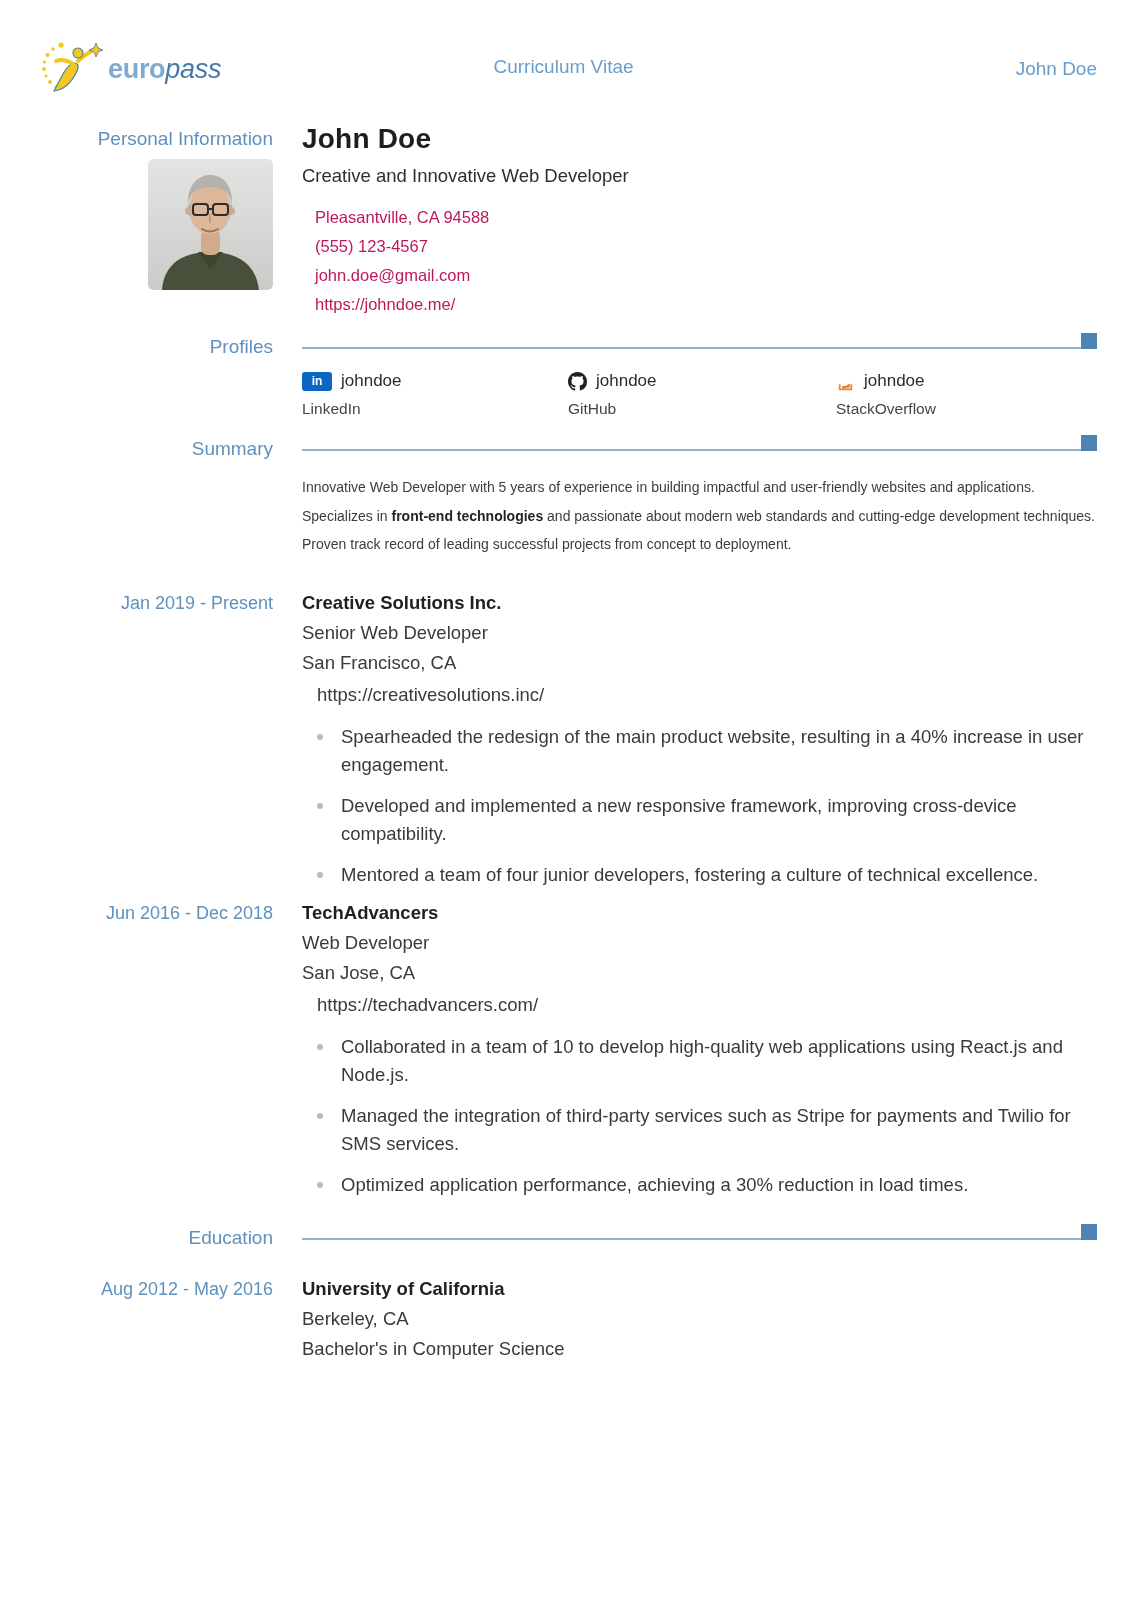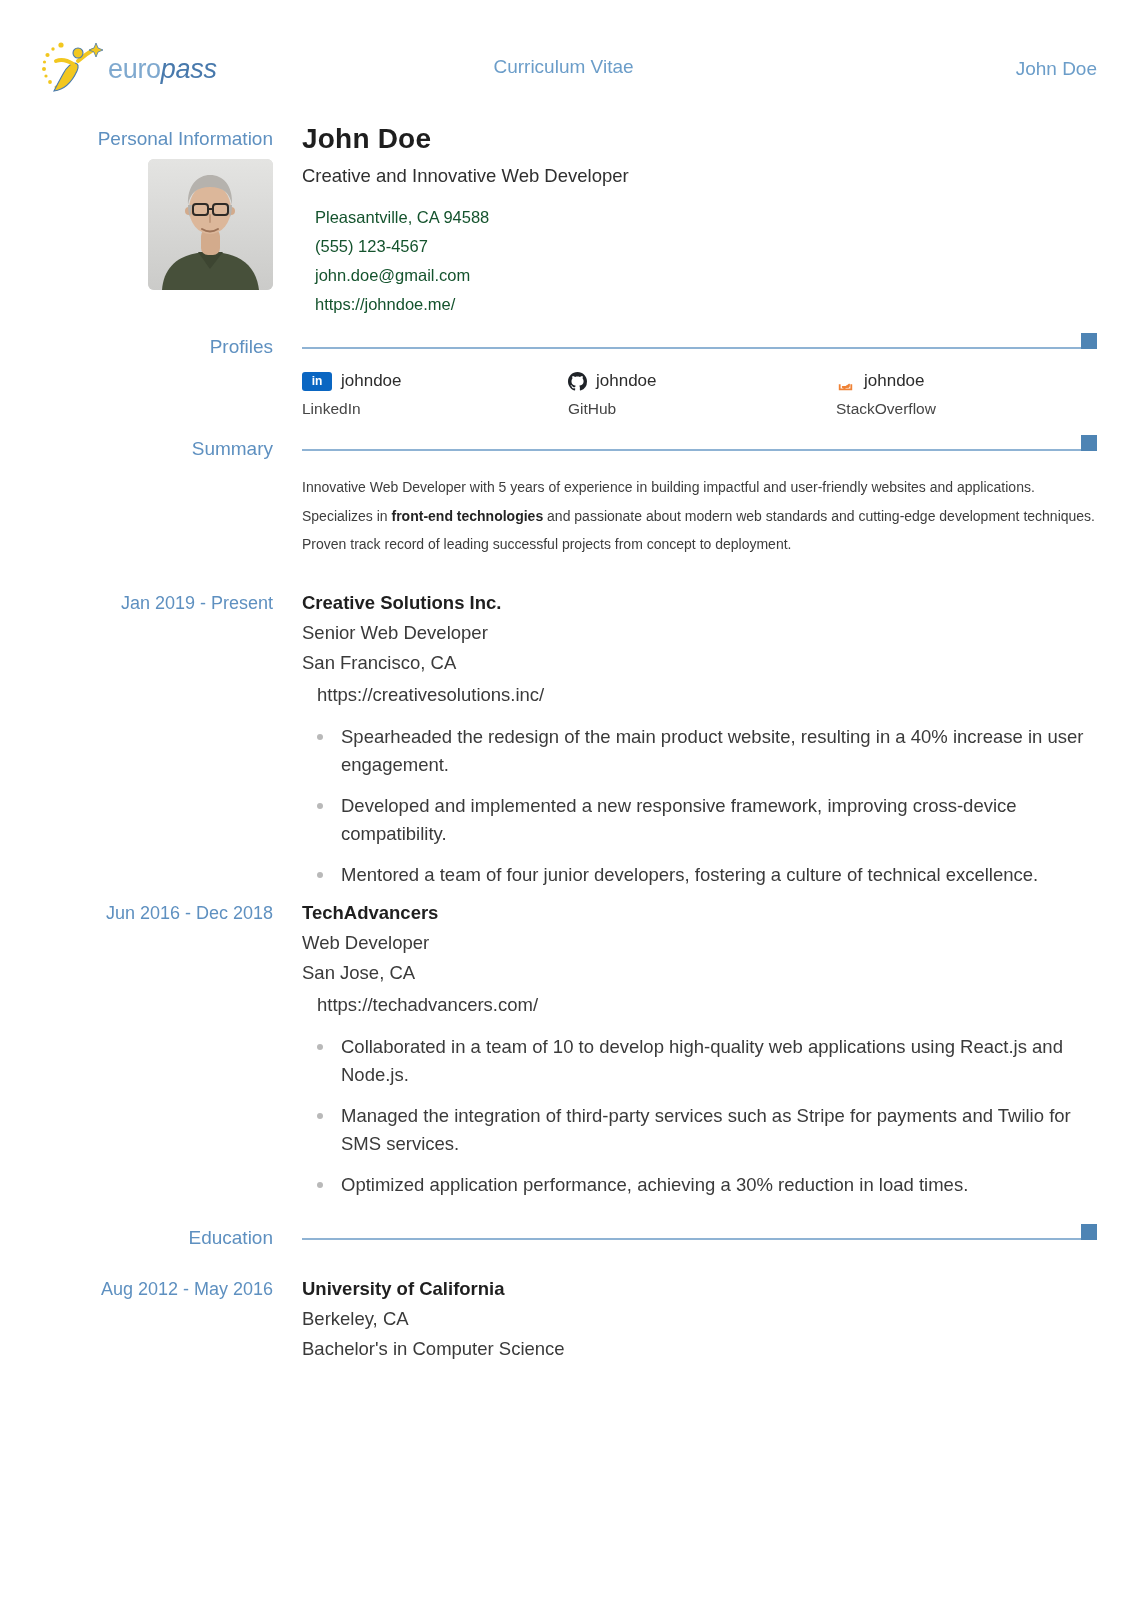--- a/index.html
+++ b/index.html
@@ -16,21 +16,21 @@
 
   
   .header {
     position: relative;
     display: flex; align-items: center;
     padding: 42px 36px 0 40px;
     height: 96px;
   }
   .logo { display: flex; align-items: center; }
   .logo-text { margin-left: 2px; font-size: 27px; letter-spacing: -0.3px; }
-  .logo-euro { color: #7fa9cf; font-weight: 400; }
+  .logo-euro { color: #7fa9cf; font-weight: 700; }
   .logo-pass { color: #4879ac; font-weight: 400; font-style: italic; }
   .header-center {
     position: absolute; left: 0; right: 6px; top: 56px;
     text-align: center; color: #6b9dc9; font-size: 19px;
   }
   .header-right { margin-left: auto; color: #6b9dc9; font-size: 19px; }
 
   
   .row {
     display: grid;
@@ -49,21 +49,21 @@
   
   .personal-row { margin-top: 26px; }
   .personal-left { display: flex; flex-direction: column; align-items: flex-end; }
   .personal-left .label-cell { padding-top: 5px; }
   .photo {
     margin-top: 9px; width: 125px; height: 131px;
     border-radius: 6px; overflow: hidden; background: #dddddb;
   }
   .name { font-size: 28px; font-weight: 700; color: #1e1e1e; line-height: 34px; letter-spacing: 0.2px; }
   .subtitle { margin-top: 6px; font-size: 18.5px; color: #2f2f2f; line-height: 27px; }
-  .contact { margin-top: 14px; padding-left: 13px; font-size: 16.5px; color: #14532d; }
+  .contact { margin-top: 14px; padding-left: 13px; font-size: 16.5px; color: #be185d; }
   .contact > div { line-height: 29px; }
 
   
   .profiles-head { margin-top: 16px; }
   .profiles { display: grid; grid-template-columns: 266px 268px 1fr; margin-top: 11px; }
   .profile-user { display: flex; align-items: center; gap: 9px; font-size: 17px; color: #2c2c2c; line-height: 24px; }
   .profile-net { margin-top: 5px; font-size: 15.5px; color: #454545; line-height: 22px; }
   .li-badge {
     width: 30px; height: 19px; border-radius: 3px; background: #0a66c2;
     color: #fff; font-size: 12px; font-weight: 700; text-align: center; line-height: 19px;

